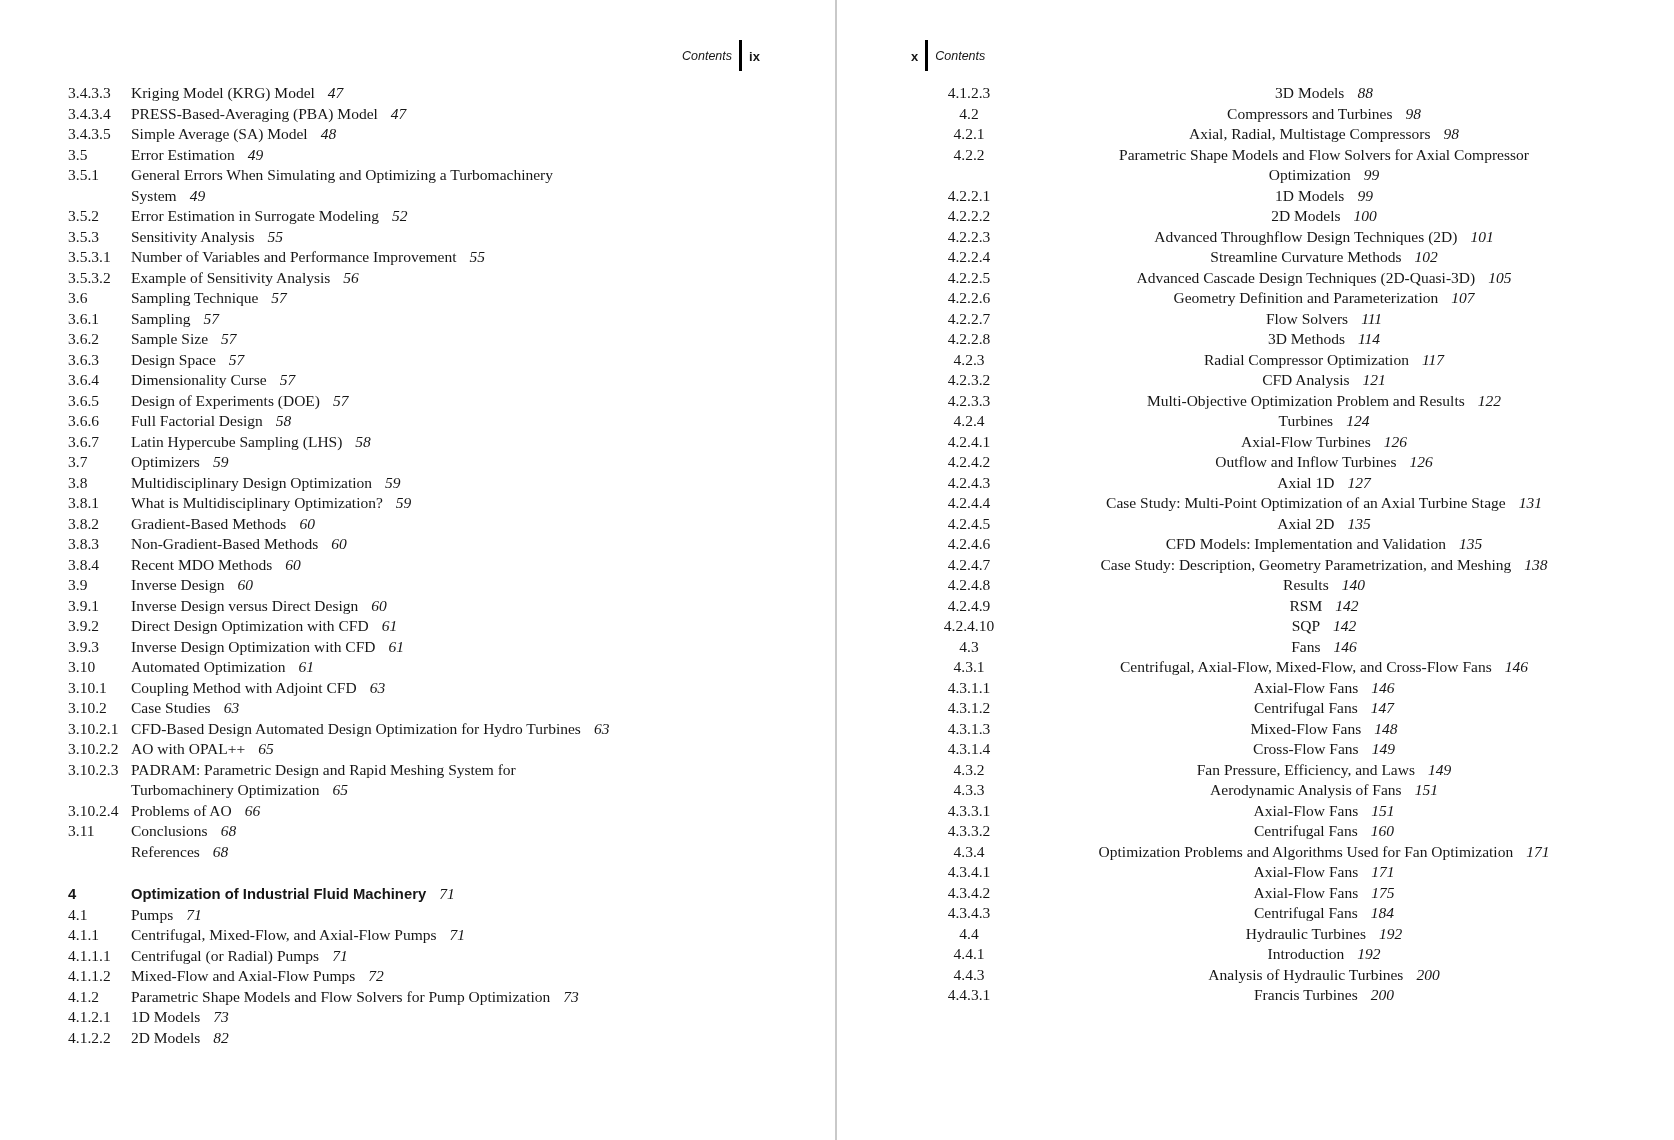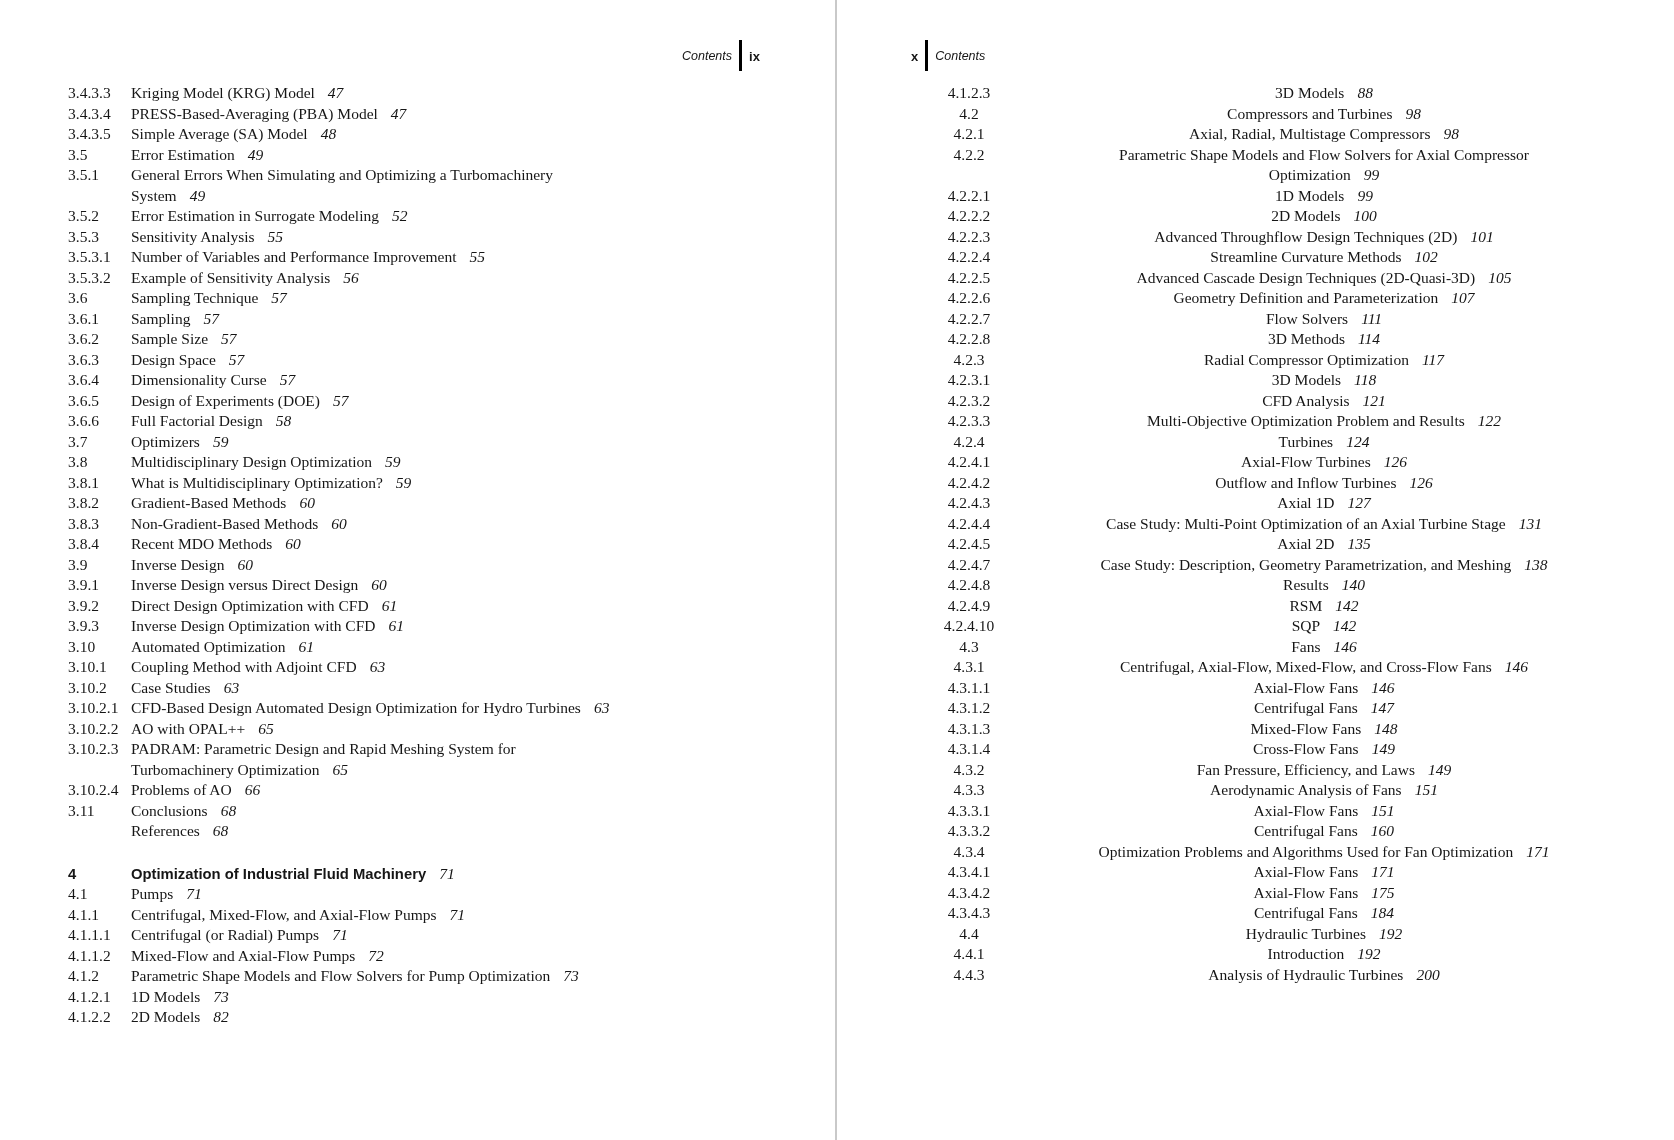--- a/index.html
+++ b/index.html
@@ -186,20 +186,26 @@
         <span class="l1">Design of Experiments (DOE)<span class="pg">57</span></span>
       </span>
     </div>
     <div class="toc-row">
       <span class="num">3.6.6</span>
       <span class="titles">
         <span class="l1">Full Factorial Design<span class="pg">58</span></span>
       </span>
     </div>
     <div class="toc-row">
+      <span class="num">3.6.7</span>
+      <span class="titles">
+        <span class="l1">Latin Hypercube Sampling (LHS)<span class="pg">58</span></span>
+      </span>
+    </div>
+    <div class="toc-row">
       <span class="num">3.7</span>
       <span class="titles">
         <span class="l1">Optimizers<span class="pg">59</span></span>
       </span>
     </div>
     <div class="toc-row">
       <span class="num">3.8</span>
       <span class="titles">
         <span class="l1">Multidisciplinary Design Optimization<span class="pg">59</span></span>
       </span>
@@ -430,26 +436,20 @@
         <span class="l1">3D Methods<span class="pg">114</span></span>
       </span>
     </div>
     <div class="toc-row">
       <span class="num">4.2.3</span>
       <span class="titles">
         <span class="l1">Radial Compressor Optimization<span class="pg">117</span></span>
       </span>
     </div>
     <div class="toc-row">
-      <span class="num">4.2.3.1</span>
-      <span class="titles">
-        <span class="l1">3D Models<span class="pg">118</span></span>
-      </span>
-    </div>
-    <div class="toc-row">
       <span class="num">4.2.3.2</span>
       <span class="titles">
         <span class="l1">CFD Analysis<span class="pg">121</span></span>
       </span>
     </div>
     <div class="toc-row">
       <span class="num">4.2.3.3</span>
       <span class="titles">
         <span class="l1">Multi-Objective Optimization Problem and Results<span class="pg">122</span></span>
       </span>
@@ -484,20 +484,26 @@
         <span class="l1">Case Study: Multi-Point Optimization of an Axial Turbine Stage<span class="pg">131</span></span>
       </span>
     </div>
     <div class="toc-row">
       <span class="num">4.2.4.5</span>
       <span class="titles">
         <span class="l1">Axial 2D<span class="pg">135</span></span>
       </span>
     </div>
     <div class="toc-row">
+      <span class="num">4.2.4.6</span>
+      <span class="titles">
+        <span class="l1">CFD Models: Implementation and Validation<span class="pg">135</span></span>
+      </span>
+    </div>
+    <div class="toc-row">
       <span class="num">4.2.4.7</span>
       <span class="titles">
         <span class="l1">Case Study: Description, Geometry Parametrization, and Meshing<span class="pg">138</span></span>
       </span>
     </div>
     <div class="toc-row">
       <span class="num">4.2.4.8</span>
       <span class="titles">
         <span class="l1">Results<span class="pg">140</span></span>
       </span>
@@ -609,13 +615,19 @@
       <span class="titles">
         <span class="l1">Introduction<span class="pg">192</span></span>
       </span>
     </div>
     <div class="toc-row">
       <span class="num">4.4.3</span>
       <span class="titles">
         <span class="l1">Analysis of Hydraulic Turbines<span class="pg">200</span></span>
       </span>
     </div>
+    <div class="toc-row">
+      <span class="num">4.4.3.1</span>
+      <span class="titles">
+        <span class="l1">Francis Turbines<span class="pg">200</span></span>
+      </span>
+    </div>
   </div>
 
 </body></html>

